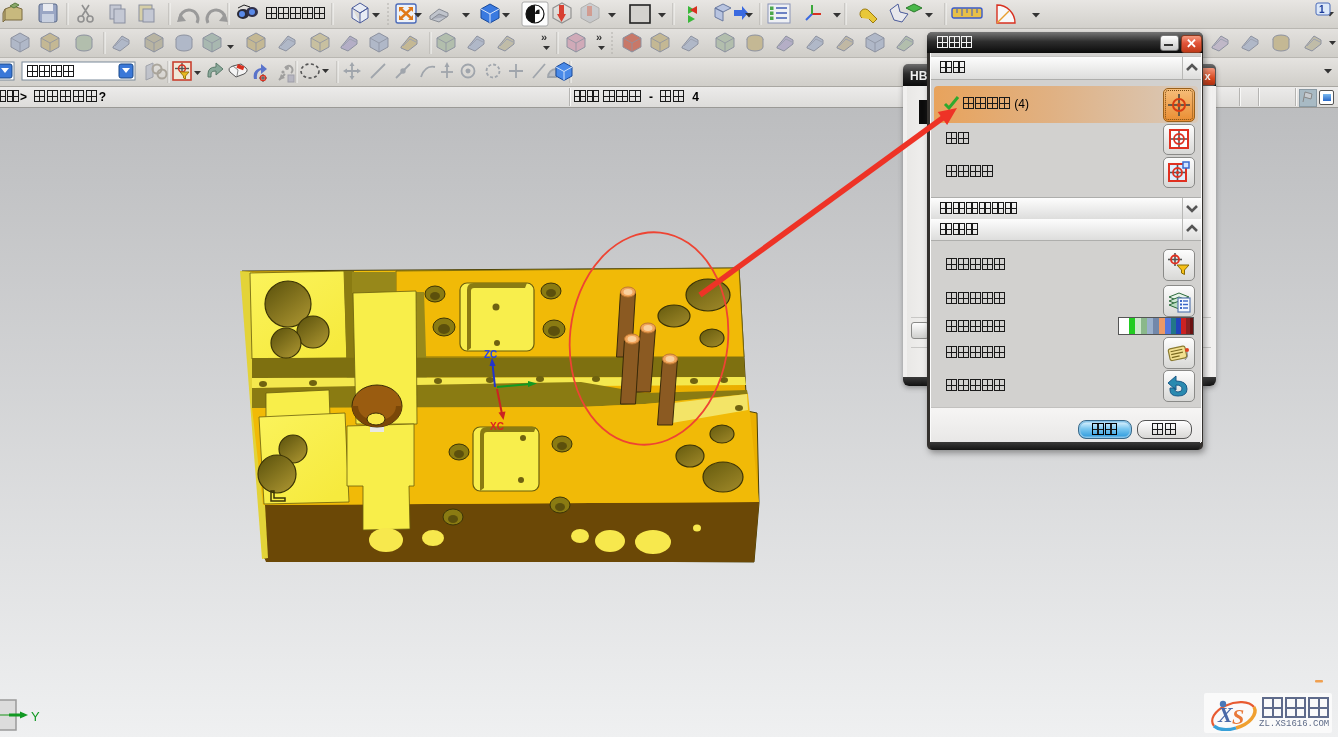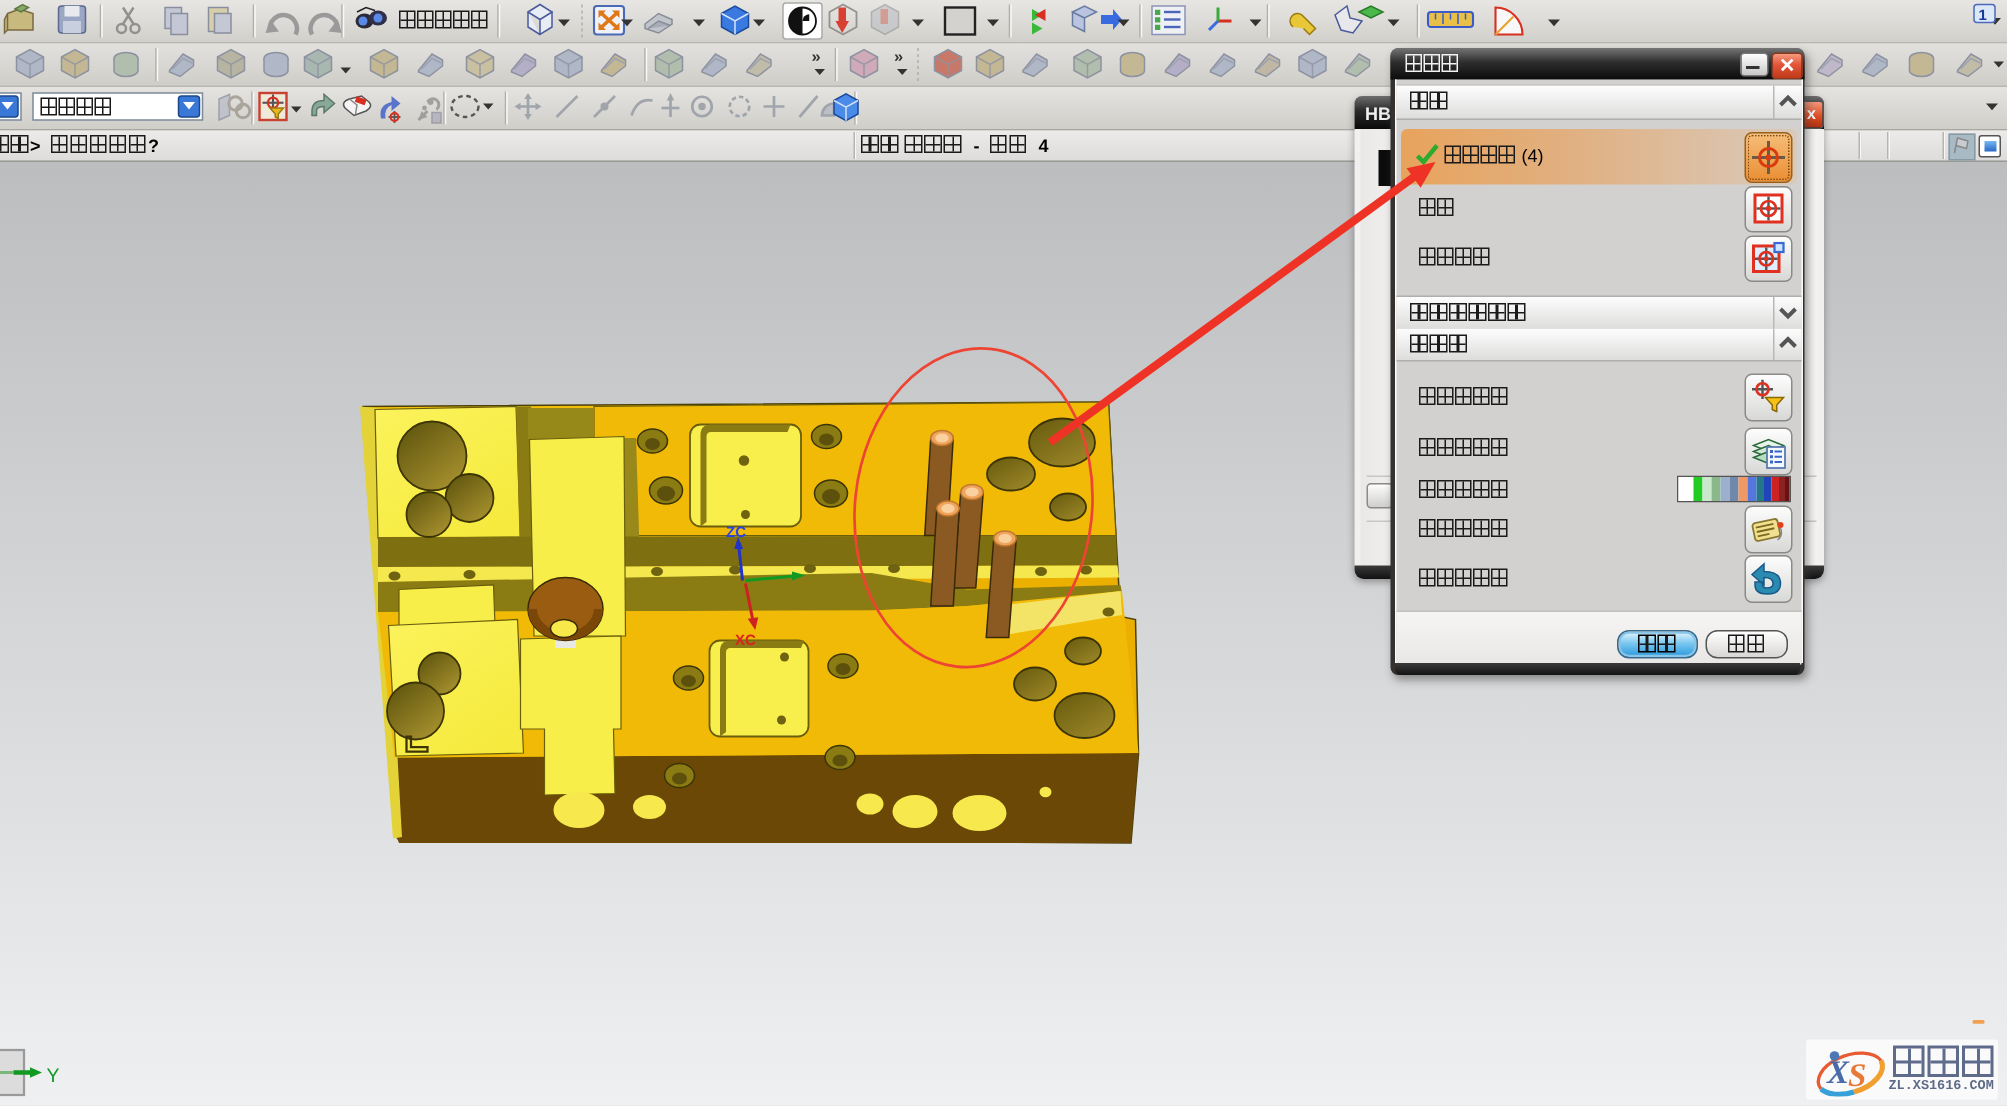--- a/index.html
+++ b/index.html
@@ -689,20 +689,20 @@
     <g fill="none">
       <path d="M8,31 A22,13 -18 0 1 48,12" stroke="#e85a30" stroke-width="2.2"></path>
       <path d="M48,12 A22,13 -18 0 1 30,33" stroke="#f0a030" stroke-width="3.4"></path>
       <path d="M8,31 A22,13 -18 0 0 30,33" stroke="#38a0d8" stroke-width="3.4"></path>
     </g>
     <circle cx="17" cy="9" r="3.2" fill="#4a78b8"></circle>
     <text x="12" y="27" font-family="Liberation Serif,serif" font-size="22" font-style="italic" font-weight="bold" fill="#4a6aa8">X</text>
     <text x="26" y="29" font-family="Liberation Serif,serif" font-size="22" font-style="italic" font-weight="bold" fill="#e87838">S</text>
   </svg>
   <span style="position:absolute;left:58px;top:4px;"><span class="cj cg17"></span><span class="cj cg17"></span><span class="cj cg17"></span></span>
-  <div class="abs" style="left:55px;top:26px;font-size:9px;font-weight:bold;color:#5e6b88;font-family:'Liberation Mono',monospace;">ZL.XS1616.COM</div>
+  <div class="abs" style="left:55px;top:26px;font-size:9px;font-weight:normal;color:#5e6b88;font-family:'Liberation Mono',monospace;">ZL.XS1616.COM</div>
 </div>
 <svg id="anno" class="abs" style="left:0;top:0;z-index:6;pointer-events:none" width="1338" height="737" viewBox="0 0 1338 737">
 <rect x="1315" y="680" width="8" height="2.5" rx="1" fill="#f0a050"></rect>
 <ellipse cx="649" cy="338.5" rx="79" ry="106.5" fill="none" stroke="#ee4433" stroke-width="1.8" transform="rotate(6 649 338.5)"></ellipse>
 <line x1="700" y1="295" x2="944" y2="117" stroke="#ee3326" stroke-width="5.5"></line>
 <polygon points="957,108 947.1,125.1 937.7,112.1" fill="#ee3326"></polygon>
 </svg>
 </div>
 </body></html>

